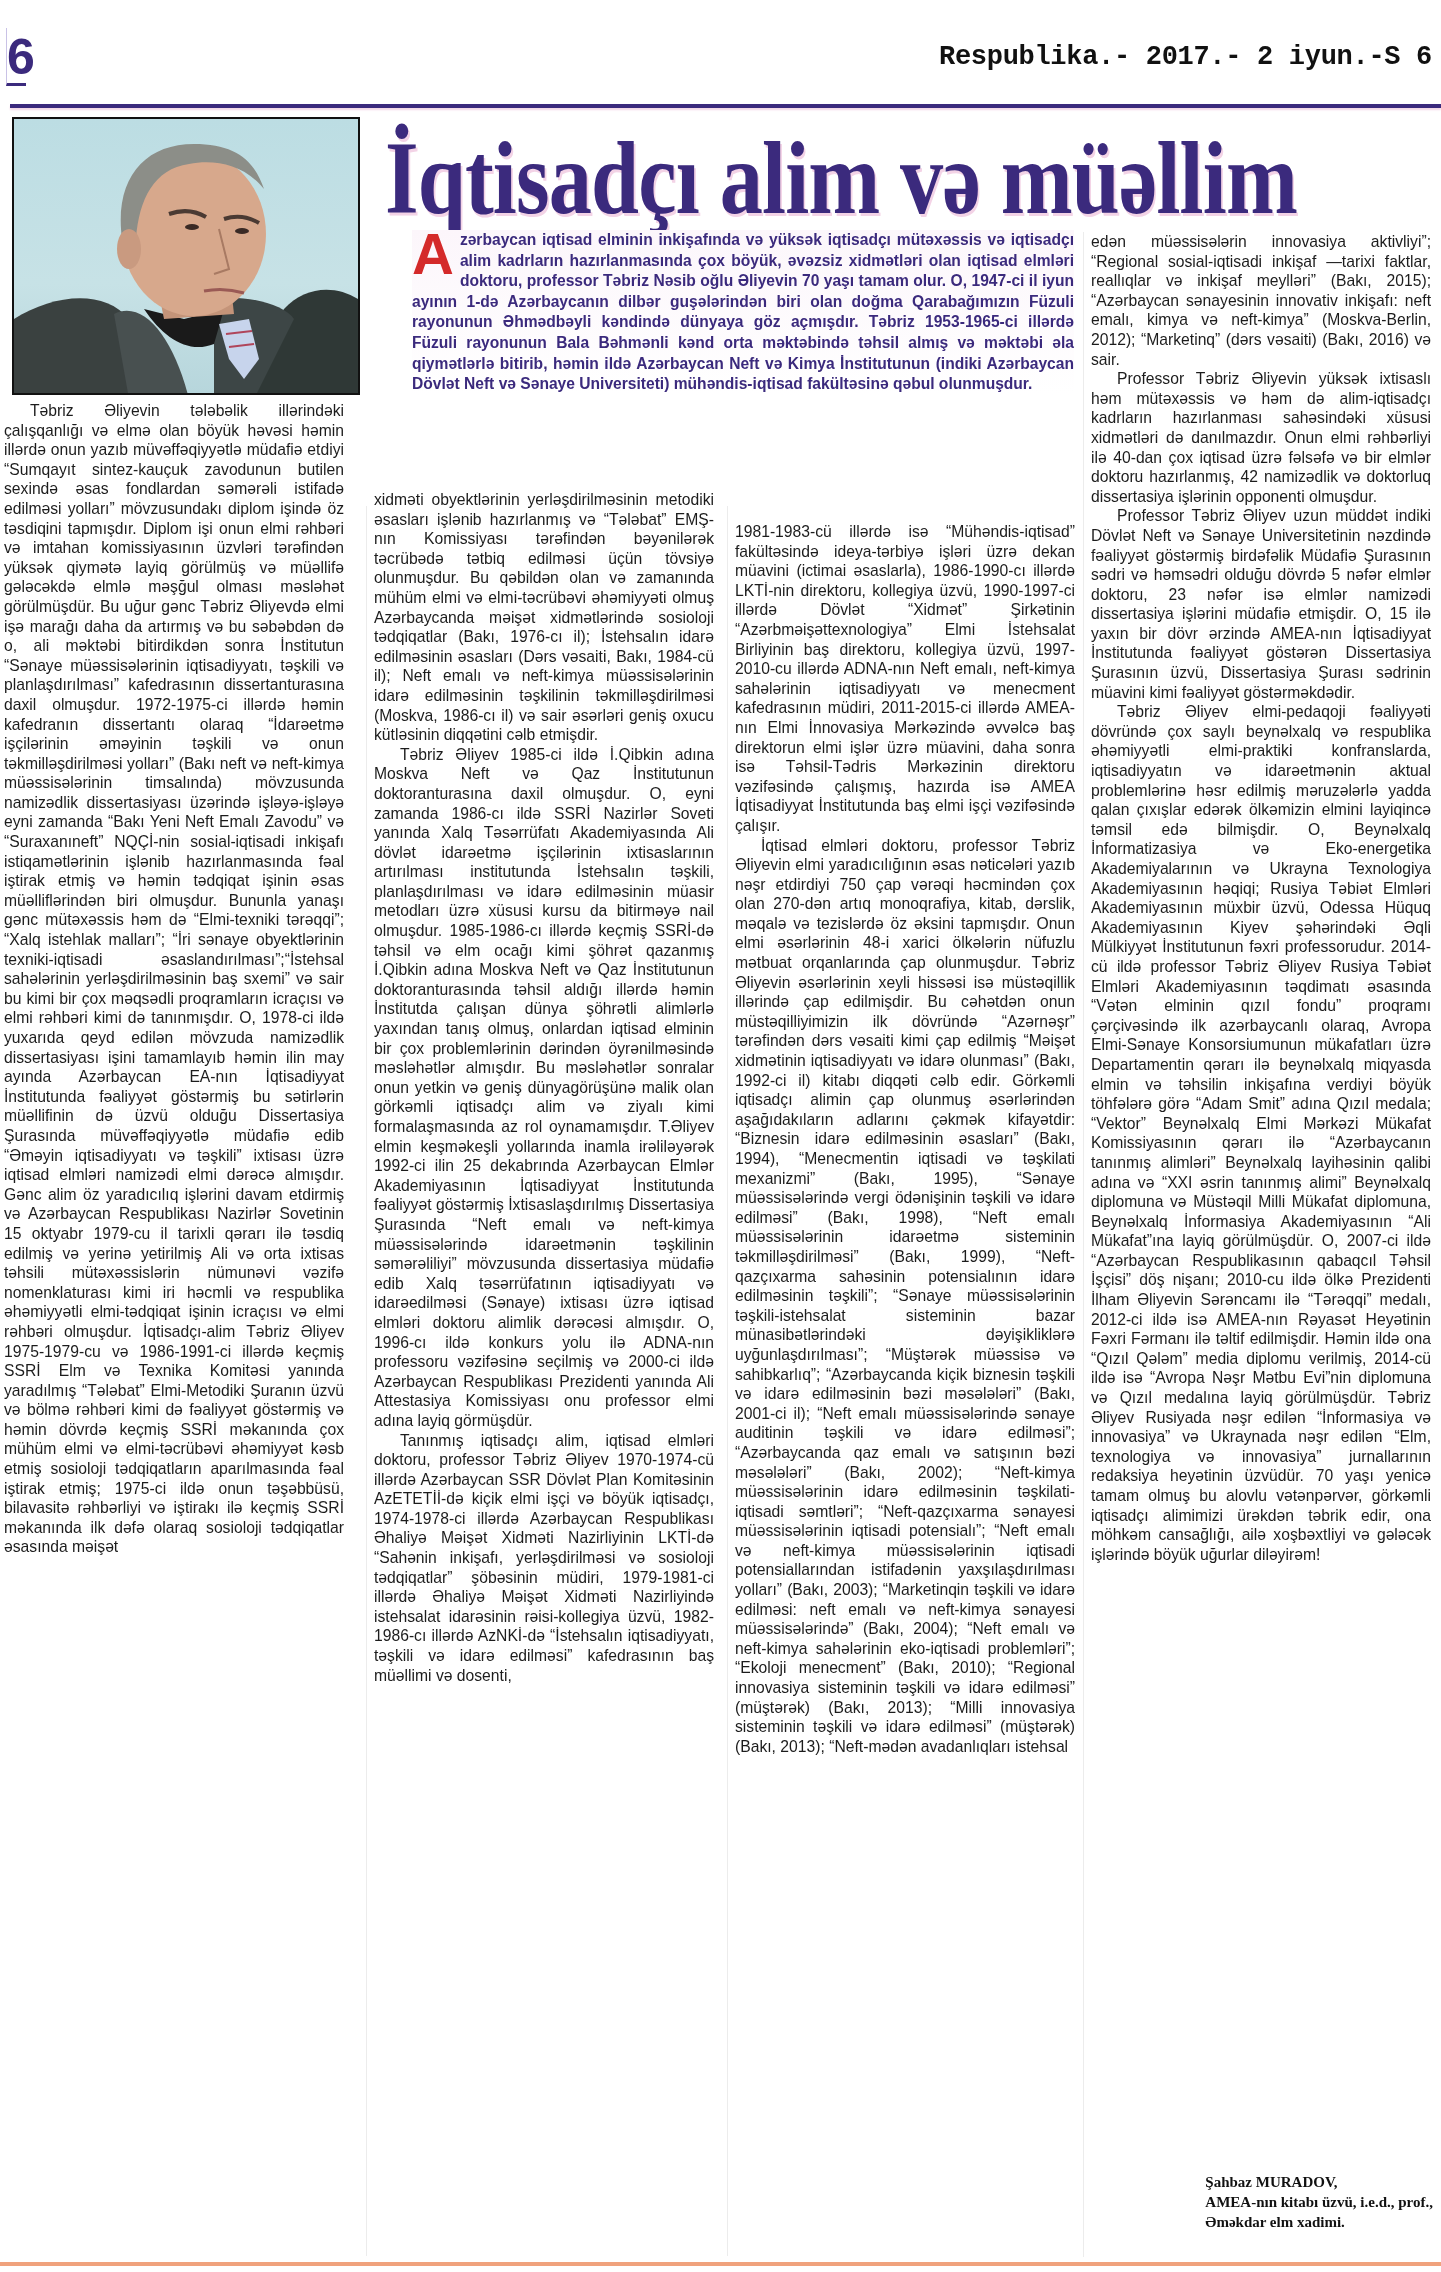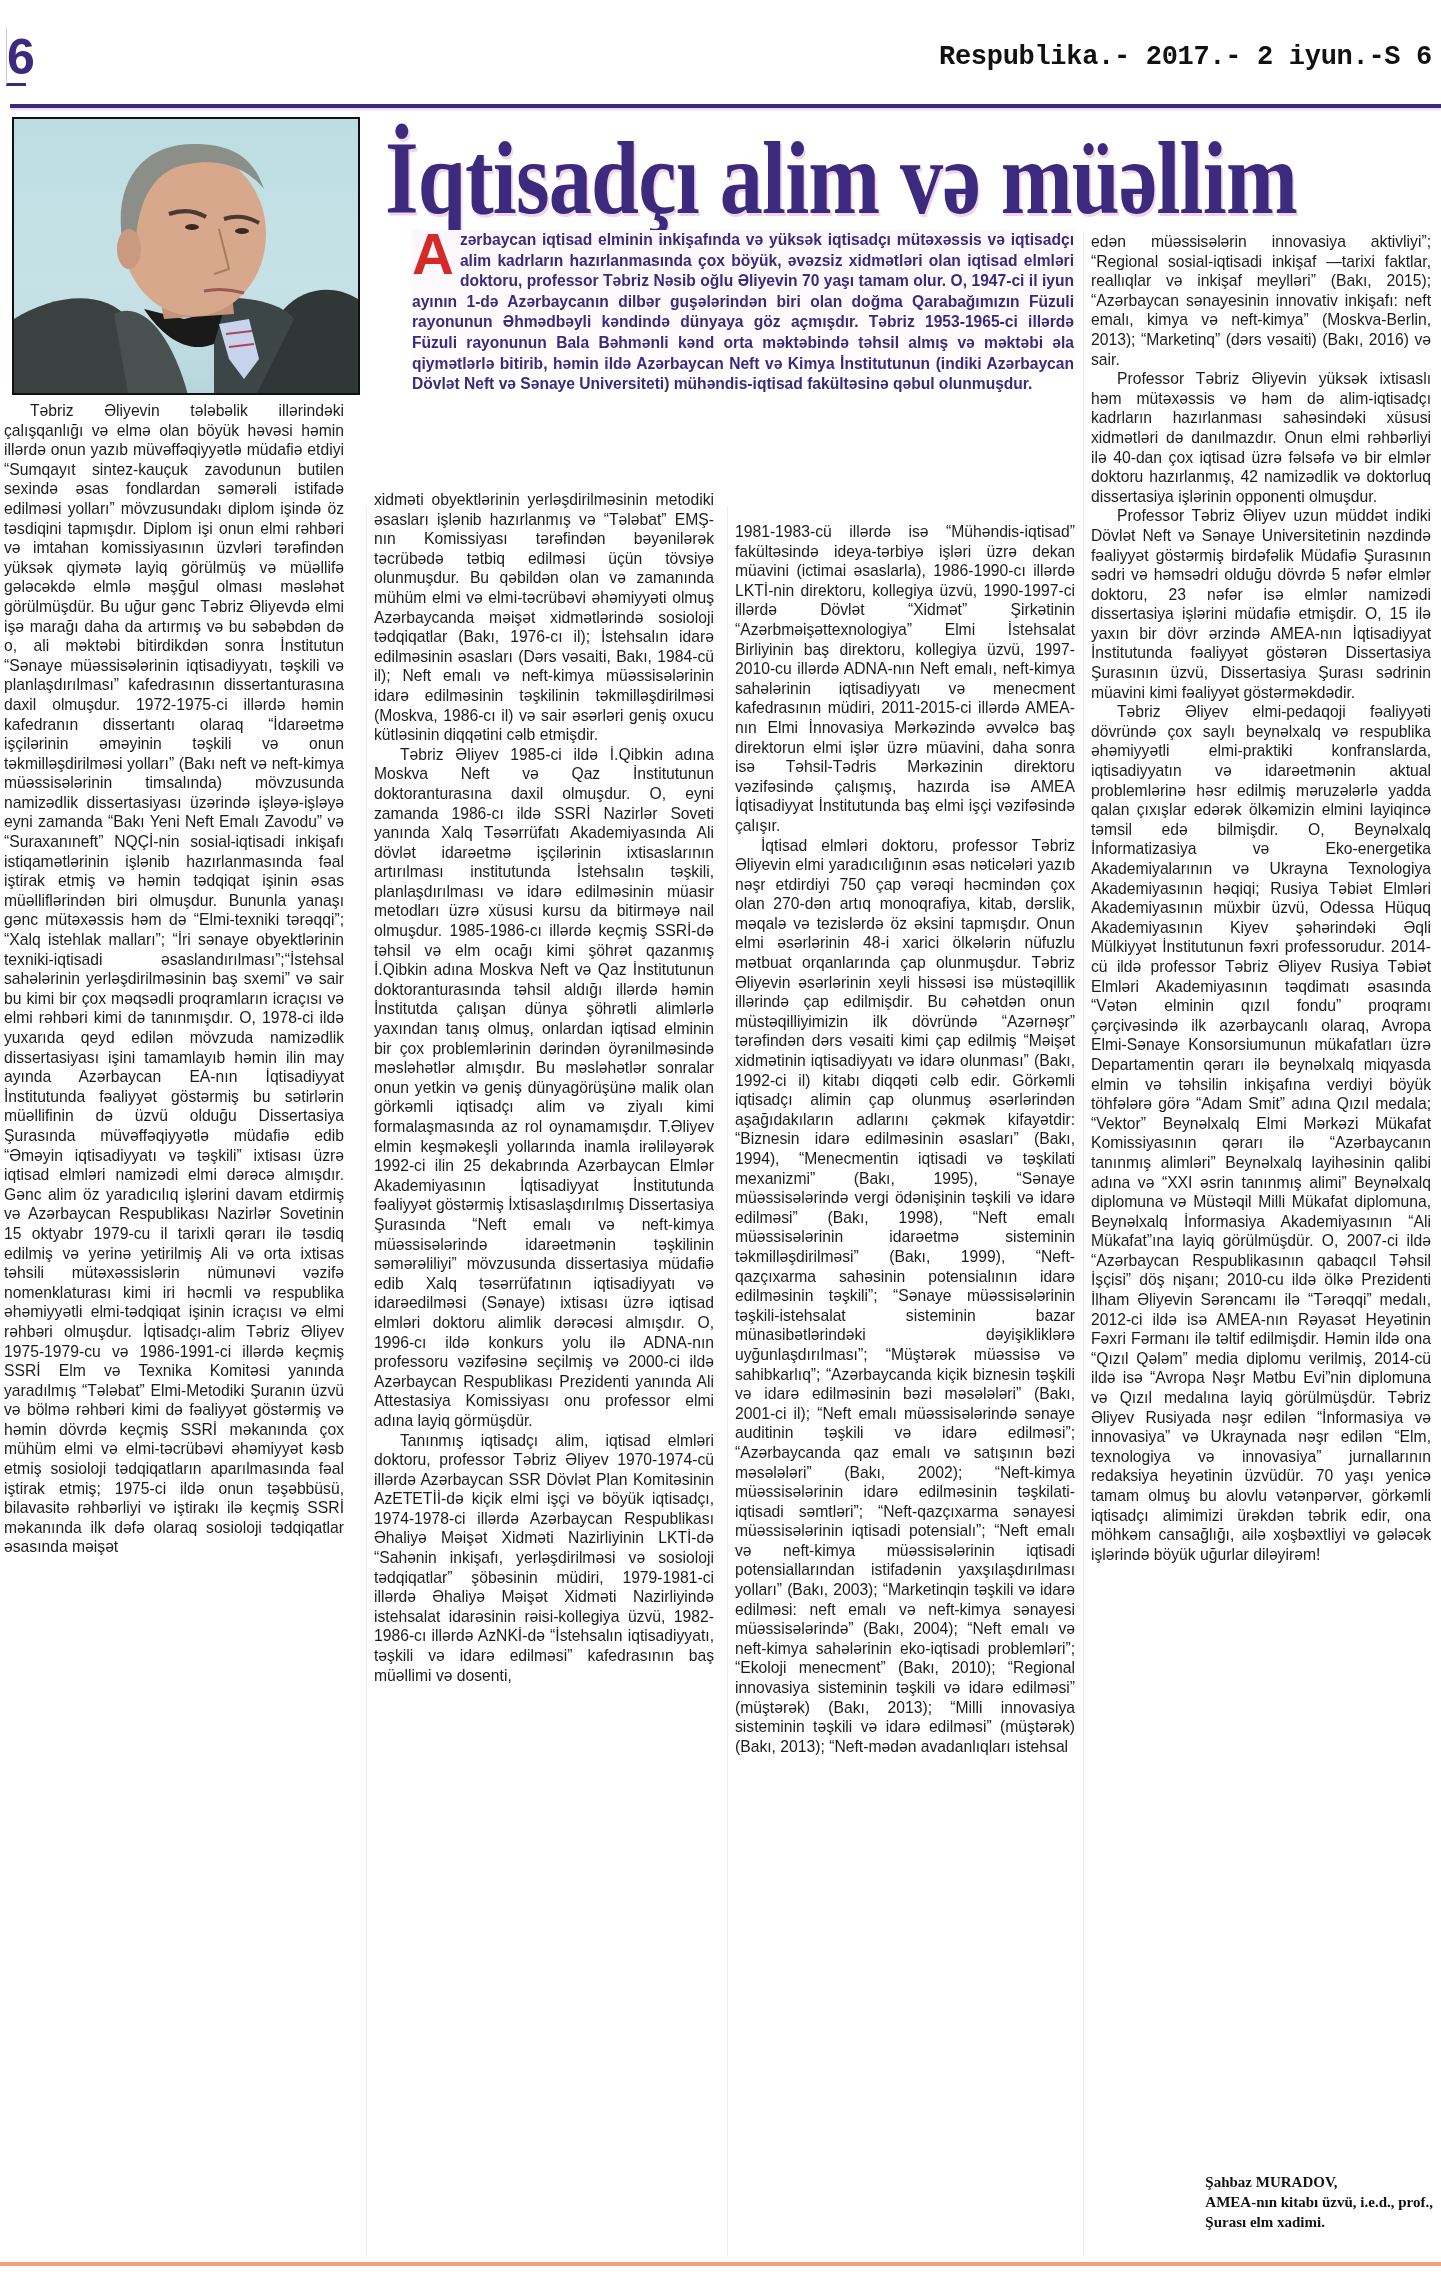--- a/index.html
+++ b/index.html
@@ -132,25 +132,25 @@
   <p>Təbriz Əliyev 1985-ci ildə İ.Qibkin adına Moskva Neft və Qaz İnstitutunun doktoranturasına daxil olmuşdur. O, eyni zamanda 1986-cı ildə SSRİ Nazirlər Soveti yanında Xalq Təsərrüfatı Akademiyasında Ali dövlət idarəetmə işçilərinin ixtisaslarının artırılması institutunda İstehsalın təşkili, planlaşdırılması və idarə edilməsinin müasir metodları üzrə xüsusi kursu da bitirməyə nail olmuşdur. 1985-1986-cı illərdə keçmiş SSRİ-də təhsil və elm ocağı kimi şöhrət qazanmış İ.Qibkin adına Moskva Neft və Qaz İnstitutunun doktoranturasında təhsil aldığı illərdə həmin İnstitutda çalışan dünya şöhrətli alimlərlə yaxından tanış olmuş, onlardan iqtisad elminin bir çox problemlərinin dərindən öyrənilməsində məsləhətlər almışdır. Bu məsləhətlər sonralar onun yetkin və geniş dünyagörüşünə malik olan görkəmli iqtisadçı alim və ziyalı kimi formalaşmasında az rol oynamamışdır. T.Əliyev elmin keşməkeşli yollarında inamla irəliləyərək 1992-ci ilin 25 dekabrında Azərbaycan Elmlər Akademiyasının İqtisadiyyat İnstitutunda fəaliyyət göstərmiş İxtisaslaşdırılmış Dissertasiya Şurasında “Neft emalı və neft-kimya müəssisələrində idarəetmənin təşkilinin səmərəliliyi” mövzusunda dissertasiya müdafiə edib Xalq təsərrüfatının iqtisadiyyatı və idarəedilməsi (Sənaye) ixtisası üzrə iqtisad elmləri doktoru alimlik dərəcəsi almışdır. O, 1996-cı ildə konkurs yolu ilə ADNA-nın professoru vəzifəsinə seçilmiş və 2000-ci ildə Azərbaycan Respublikası Prezidenti yanında Ali Attestasiya Komissiyası onu professor elmi adına layiq görmüşdür.</p>
   <p>Tanınmış iqtisadçı alim, iqtisad elmləri doktoru, professor Təbriz Əliyev 1970-1974-cü illərdə Azərbaycan SSR Dövlət Plan Komitəsinin AzETETİİ-də kiçik elmi işçi və böyük iqtisadçı, 1974-1978-ci illərdə Azərbaycan Respublikası Əhaliyə Məişət Xidməti Nazirliyinin LKTİ-də “Sahənin inkişafı, yerləşdirilməsi və sosioloji tədqiqatlar” şöbəsinin müdiri, 1979-1981-ci illərdə Əhaliyə Məişət Xidməti Nazirliyində istehsalat idarəsinin rəisi-kollegiya üzvü, 1982-1986-cı illərdə AzNKİ-də “İstehsalın iqtisadiyyatı, təşkili və idarə edilməsi” kafedrasının baş müəllimi və dosenti,</p>
 </div>
 
 <div class="col col3">
   <p class="cont">1981-1983-cü illərdə isə “Mühəndis-iqtisad” fakültəsində ideya-tərbiyə işləri üzrə dekan müavini (ictimai əsaslarla), 1986-1990-cı illərdə LKTİ-nin direktoru, kollegiya üzvü, 1990-1997-ci illərdə Dövlət “Xidmət” Şirkətinin “Azərbməişəttexnologiya” Elmi İstehsalat Birliyinin baş direktoru, kollegiya üzvü, 1997-2010-cu illərdə ADNA-nın Neft emalı, neft-kimya sahələrinin iqtisadiyyatı və menecment kafedrasının müdiri, 2011-2015-ci illərdə AMEA-nın Elmi İnnovasiya Mərkəzində əvvəlcə baş direktorun elmi işlər üzrə müavini, daha sonra isə Təhsil-Tədris Mərkəzinin direktoru vəzifəsində çalışmış, hazırda isə AMEA İqtisadiyyat İnstitutunda baş elmi işçi vəzifəsində çalışır.</p>
   <p>İqtisad elmləri doktoru, professor Təbriz Əliyevin elmi yaradıcılığının əsas nəticələri yazıb nəşr etdirdiyi 750 çap vərəqi həcmindən çox olan 270-dən artıq monoqrafiya, kitab, dərslik, məqalə və tezislərdə öz əksini tapmışdır. Onun elmi əsərlərinin 48-i xarici ölkələrin nüfuzlu mətbuat orqanlarında çap olunmuşdur. Təbriz Əliyevin əsərlərinin xeyli hissəsi isə müstəqillik illərində çap edilmişdir. Bu cəhətdən onun müstəqilliyimizin ilk dövründə “Azərnəşr” tərəfindən dərs vəsaiti kimi çap edilmiş “Məişət xidmətinin iqtisadiyyatı və idarə olunması” (Bakı, 1992-ci il) kitabı diqqəti cəlb edir. Görkəmli iqtisadçı alimin çap olunmuş əsərlərindən aşağıdakıların adlarını çəkmək kifayətdir: “Biznesin idarə edilməsinin əsasları” (Bakı, 1994), “Menecmentin iqtisadi və təşkilati mexanizmi” (Bakı, 1995), “Sənaye müəssisələrində vergi ödənişinin təşkili və idarə edilməsi” (Bakı, 1998), “Neft emalı müəssisələrinin idarəetmə sisteminin təkmilləşdirilməsi” (Bakı, 1999), “Neft-qazçıxarma sahəsinin potensialının idarə edilməsinin təşkili”; “Sənaye müəssisələrinin təşkili-istehsalat sisteminin bazar münasibətlərindəki dəyişikliklərə uyğunlaşdırılması”; “Müştərək müəssisə və sahibkarlıq”; “Azərbaycanda kiçik biznesin təşkili və idarə edilməsinin bəzi məsələləri” (Bakı, 2001-ci il); “Neft emalı müəssisələrində sənaye auditinin təşkili və idarə edilməsi”; “Azərbaycanda qaz emalı və satışının bəzi məsələləri” (Bakı, 2002); “Neft-kimya müəssisələrinin idarə edilməsinin təşkilati-iqtisadi səmtləri”; “Neft-qazçıxarma sənayesi müəssisələrinin iqtisadi potensialı”; “Neft emalı və neft-kimya müəssisələrinin iqtisadi potensiallarından istifadənin yaxşılaşdırılması yolları” (Bakı, 2003); “Marketinqin təşkili və idarə edilməsi: neft emalı və neft-kimya sənayesi müəssisələrində” (Bakı, 2004); “Neft emalı və neft-kimya sahələrinin eko-iqtisadi problemləri”; “Ekoloji menecment” (Bakı, 2010); “Regional innovasiya sisteminin təşkili və idarə edilməsi” (müştərək) (Bakı, 2013); “Milli innovasiya sisteminin təşkili və idarə edilməsi” (müştərək) (Bakı, 2013); “Neft-mədən avadanlıqları istehsal</p>
 </div>
 
 <div class="col col4">
-  <p class="cont">edən müəssisələrin innovasiya aktivliyi”; “Regional sosial-iqtisadi inkişaf —tarixi faktlar, reallıqlar və inkişaf meylləri” (Bakı, 2015); “Azərbaycan sənayesinin innovativ inkişafı: neft emalı, kimya və neft-kimya” (Moskva-Berlin, 2013); “Marketinq” (dərs vəsaiti) (Bakı, 2016) və sair.</p>
+  <p class="cont">edən müəssisələrin innovasiya aktivliyi”; “Regional sosial-iqtisadi inkişaf —tarixi faktlar, reallıqlar və inkişaf meylləri” (Bakı, 2015); “Azərbaycan sənayesinin innovativ inkişafı: neft emalı, kimya və neft-kimya” (Moskva-Berlin, 2012); “Marketinq” (dərs vəsaiti) (Bakı, 2016) və sair.</p>
   <p>Professor Təbriz Əliyevin yüksək ixtisaslı həm mütəxəssis və həm də alim-iqtisadçı kadrların hazırlanması sahəsindəki xüsusi xidmətləri də danılmazdır. Onun elmi rəhbərliyi ilə 40-dan çox iqtisad üzrə fəlsəfə və bir elmlər doktoru hazırlanmış, 42 namizədlik və doktorluq dissertasiya işlərinin opponenti olmuşdur.</p>
   <p>Professor Təbriz Əliyev uzun müddət indiki Dövlət Neft və Sənaye Universitetinin nəzdində fəaliyyət göstərmiş birdəfəlik Müdafiə Şurasının sədri və həmsədri olduğu dövrdə 5 nəfər elmlər doktoru, 23 nəfər isə elmlər namizədi dissertasiya işlərini müdafiə etmişdir. O, 15 ilə yaxın bir dövr ərzində AMEA-nın İqtisadiyyat İnstitutunda fəaliyyət göstərən Dissertasiya Şurasının üzvü, Dissertasiya Şurası sədrinin müavini kimi fəaliyyət göstərməkdədir.</p>
   <p>Təbriz Əliyev elmi-pedaqoji fəaliyyəti dövründə çox saylı beynəlxalq və respublika əhəmiyyətli elmi-praktiki konfranslarda, iqtisadiyyatın və idarəetmənin aktual problemlərinə həsr edilmiş məruzələrlə yadda qalan çıxışlar edərək ölkəmizin elmini layiqincə təmsil edə bilmişdir. O, Beynəlxalq İnformatizasiya və Eko-energetika Akademiyalarının və Ukrayna Texnologiya Akademiyasının həqiqi; Rusiya Təbiət Elmləri Akademiyasının müxbir üzvü, Odessa Hüquq Akademiyasının Kiyev şəhərindəki Əqli Mülkiyyət İnstitutunun fəxri professorudur. 2014-cü ildə professor Təbriz Əliyev Rusiya Təbiət Elmləri Akademiyasının təqdimatı əsasında “Vətən elminin qızıl fondu” proqramı çərçivəsində ilk azərbaycanlı olaraq, Avropa Elmi-Sənaye Konsorsiumunun mükafatları üzrə Departamentin qərarı ilə beynəlxalq miqyasda elmin və təhsilin inkişafına verdiyi böyük töhfələrə görə “Adam Smit” adına Qızıl medala; “Vektor” Beynəlxalq Elmi Mərkəzi Mükafat Komissiyasının qərarı ilə “Azərbaycanın tanınmış alimləri” Beynəlxalq layihəsinin qalibi adına və “XXI əsrin tanınmış alimi” Beynəlxalq diplomuna və Müstəqil Milli Mükafat diplomuna, Beynəlxalq İnformasiya Akademiyasının “Ali Mükafat”ına layiq görülmüşdür. O, 2007-ci ildə “Azərbaycan Respublikasının qabaqcıl Təhsil İşçisi” döş nişanı; 2010-cu ildə ölkə Prezidenti İlham Əliyevin Sərəncamı ilə “Tərəqqi” medalı, 2012-ci ildə isə AMEA-nın Rəyasət Heyətinin Fəxri Fərmanı ilə təltif edilmişdir. Həmin ildə ona “Qızıl Qələm” media diplomu verilmiş, 2014-cü ildə isə “Avropa Nəşr Mətbu Evi”nin diplomuna və Qızıl medalına layiq görülmüşdür. Təbriz Əliyev Rusiyada nəşr edilən “İnformasiya və innovasiya” və Ukraynada nəşr edilən “Elm, texnologiya və innovasiya” jurnallarının redaksiya heyətinin üzvüdür. 70 yaşı yenicə tamam olmuş bu alovlu vətənpərvər, görkəmli iqtisadçı alimimizi ürəkdən təbrik edir, ona möhkəm cansağlığı, ailə xoşbəxtliyi və gələcək işlərində böyük uğurlar diləyirəm!</p>
 </div>
 
 <div class="signature">
   <div>Şahbaz MURADOV,</div>
   <div>AMEA-nın kitabı üzvü, i.e.d., prof.,</div>
-  <div>Şurası elm xadimi.</div>
+  <div>Əməkdar elm xadimi.</div>
 </div>
 
 <div class="bottom-rule"></div>
 
 </body></html>

